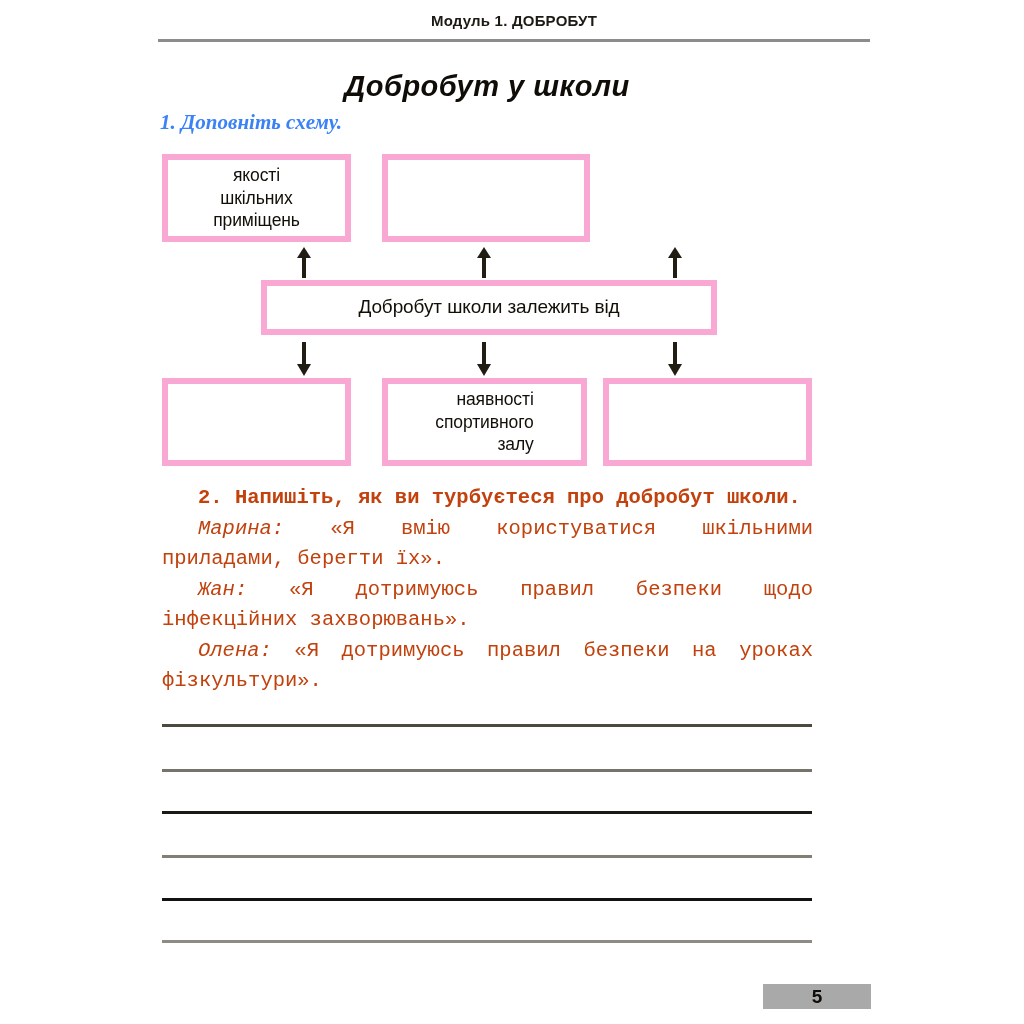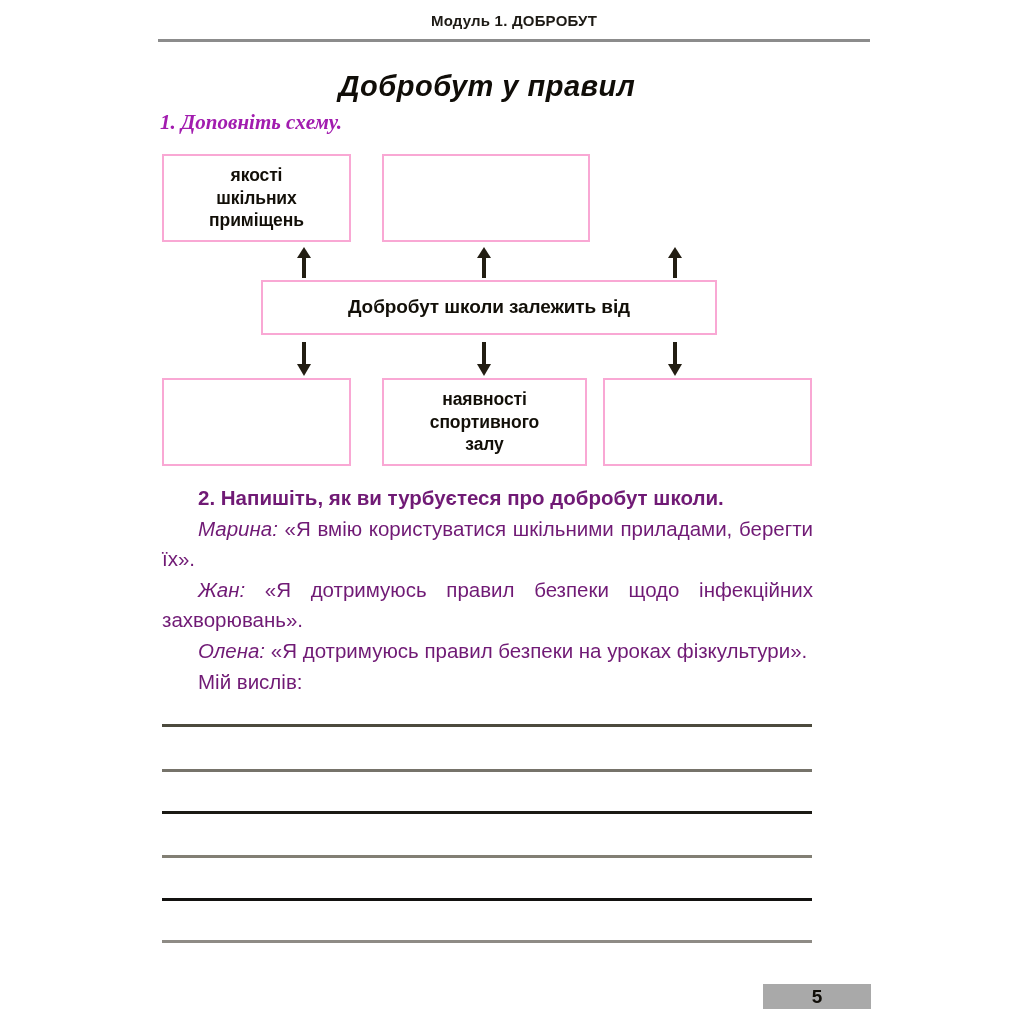--- a/index.html
+++ b/index.html
@@ -63,54 +63,54 @@
 
   
   .task1-label {
     position: absolute;
     left: 160px;
     top: 110px;
     font-family: "Liberation Serif", "DejaVu Serif", serif;
     font-style: italic;
     font-weight: bold;
     font-size: 21px;
-    color: #a21caf;
+    color: #3b82f6;
   }
 
   
   .diagram { position: absolute; left: 0; top: 0; width: 1024px; height: 1024px; }
 
   .dbox {
     position: absolute;
-    border: 2px solid #f9a8d4;
+    border: 6px solid #f9a8d4;
     background: #ffffff;
     box-sizing: border-box;
     display: flex;
     align-items: center;
     justify-content: center;
     text-align: center;
     font-family: "Liberation Sans", "DejaVu Sans", sans-serif;
-    font-weight: bold;
+    font-weight: normal;
     font-size: 17.5px;
     line-height: 1.28;
     color: #120f08;
     letter-spacing: -0.1px;
   }
 
   .box-top-1 { left: 162px; top: 154px; width: 189px; height: 88px; }
   .box-top-2 { left: 382px; top: 154px; width: 208px; height: 88px; }
   .box-top-3 { left: 603px; top: 154px; width: 209px; height: 88px; }
 
   .box-center {
     left: 261px; top: 280px; width: 456px; height: 55px;
     font-size: 19px;
   }
 
   .box-bot-1 { left: 162px; top: 378px; width: 189px; height: 88px; }
-  .box-bot-2 { left: 382px; top: 378px; width: 205px; height: 88px; }
+  .box-bot-2 { left: 382px; top: 378px; width: 205px; height: 88px; text-align: right; }
   .box-bot-3 { left: 603px; top: 378px; width: 209px; height: 88px; }
 
   
   .arrow { position: absolute; }
   .arrow .shaft {
     position: absolute;
     left: 4.5px;
     width: 4px;
     background: #221d12;
   }
@@ -135,23 +135,23 @@
   .ad1 { left: 297px; top: 342px; }
   .ad2 { left: 477px; top: 342px; }
   .ad3 { left: 668px; top: 342px; }
 
   
   .task2 {
     position: absolute;
     left: 162px;
     top: 483px;
     width: 651px;
-    font-family: Liberation Sans, sans-serif;
+    font-family: Liberation Mono, monospace;
     font-size: 20.5px;
-    color: #701a75;
+    color: #c2410c;
   }
   .task2 p {
     margin: 0 0 1px 0;
     text-indent: 36px;
     text-align: justify;
     line-height: 1.46;
   }
   .task2 p.lastline { text-align: left; }
   .t2-heading {
     font-weight: bold;
@@ -189,21 +189,21 @@
   }
 </style>
 </head>
 <body>
 
 <div class="page">
 
   <div class="running-head">Модуль 1.  ДОБРОБУТ</div>
   <div class="head-rule"></div>
 
-  <div class="page-title">Добробут у правил</div>
+  <div class="page-title">Добробут у школи</div>
 
   <div class="task1-label">1. Доповніть схему.</div>
 
   <div class="diagram">
 
     <div class="dbox box-top-1">
       <span>якості<br>шкільних<br>приміщень</span>
     </div>
     <div class="dbox box-top-2">
       <span></span>
@@ -258,23 +258,20 @@
       <span class="speaker">Марина:</span>
       <span>«Я вмію користуватися шкільними приладами, берегти їх».</span>
     </p>
     <p>
       <span class="speaker">Жан:</span>
       <span>«Я дотримуюсь правил безпеки щодо інфекційних захворювань».</span>
     </p>
     <p>
       <span class="speaker">Олена:</span>
       <span>«Я дотримуюсь правил безпеки на уроках фізкультури».</span>
-    </p>
-    <p class="lastline">
-      <span>Мій вислів:</span>
     </p>
   </div>
 
   <div id="writing-lines-host">
       <div class="wline" style="top: 724px; background: rgb(76, 74, 61);"></div>
       <div class="wline" style="top: 769px; background: rgb(118, 115, 106);"></div>
       <div class="wline" style="top: 811px; background: rgb(27, 26, 20);"></div>
       <div class="wline" style="top: 855px; background: rgb(130, 127, 116);"></div>
       <div class="wline" style="top: 898px; background: rgb(19, 18, 16);"></div>
       <div class="wline" style="top: 940px; background: rgb(142, 139, 133);"></div>

